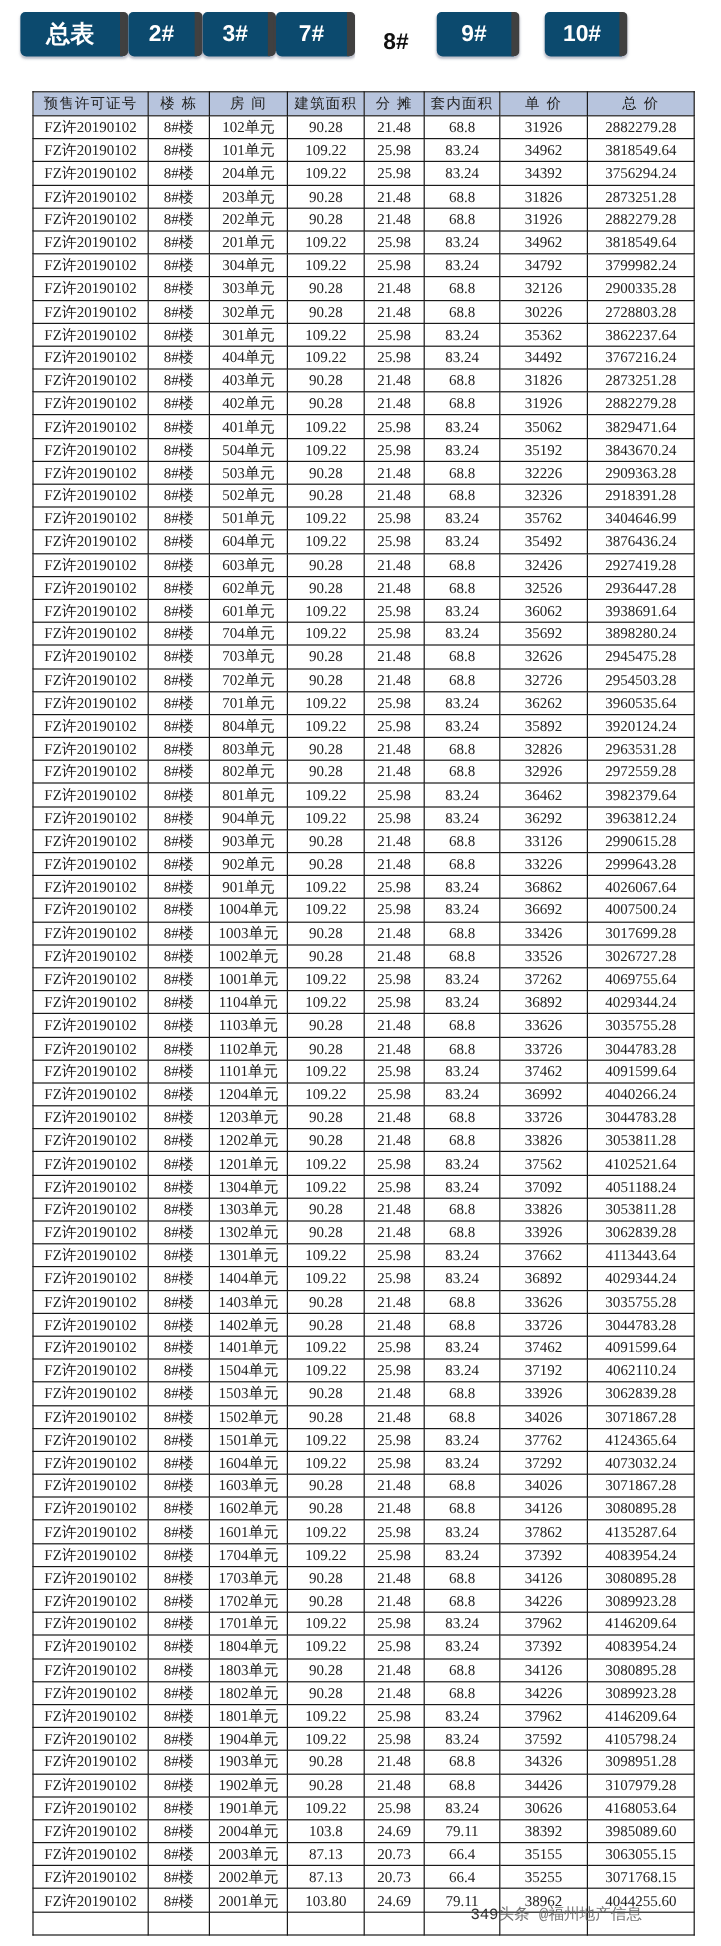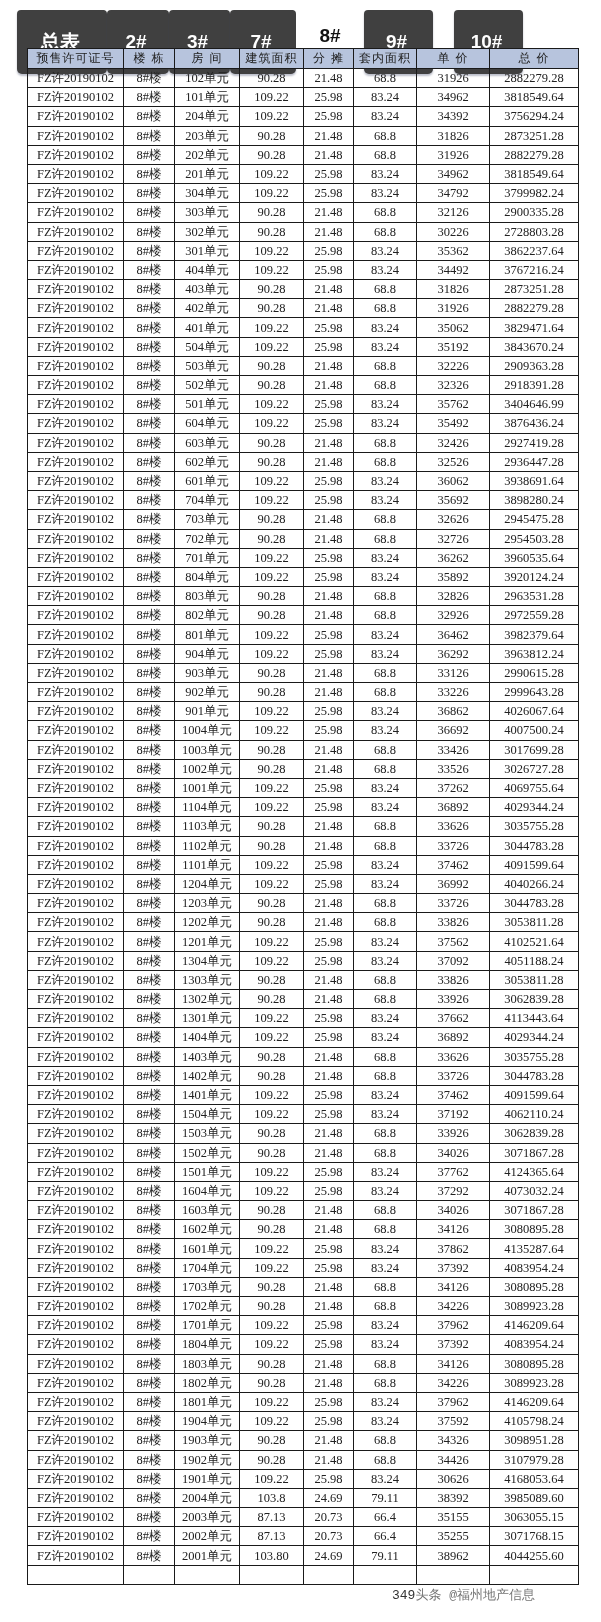--- a/index.html
+++ b/index.html
@@ -1,26 +1,26 @@
 <!DOCTYPE html>
 <html><head>
 <meta charset="utf-8">
 <style>
   html, body { margin:0; padding:0; background:#ffffff; }
   body { width:601px; height:1622px; position:relative; overflow:hidden;
          font-family:"Liberation Serif", "DejaVu Serif", serif; }
   .tabs { position:absolute; left:17px; top:10px; width:584px; height:50px; }
-  .tab { position:absolute; top:0; height:64px; background:#404040;
+  .tab { position:absolute; top:0; height:37px; background:#0c4a6e;
          border-radius:4px 4px 5px 5px; box-shadow:0 2px 2px rgba(60,70,100,0.35);
          color:#ffffff; font-family:"Liberation Sans","DejaVu Sans",sans-serif;
          font-weight:bold; font-size:19px; display:flex; align-items:center; justify-content:center;
-         border-right:4px solid #404040; box-sizing:border-box; cursor:pointer; }
+         border-right:7px solid #404040; box-sizing:border-box; cursor:pointer; }
   .tab.active { background:#ffffff; color:#111111; height:52px; box-shadow:none; border-right:none; }
   .tab.first { font-size:20px; }
-  table.grid { position:absolute; left:27px; top:48px; border-collapse:collapse;
+  table.grid { position:absolute; left:27px; top:76px; border-collapse:collapse;
                table-layout:fixed; width:551px; }
   table.grid td, table.grid th { border:1.5px solid #1a1a1a; padding:0; text-align:center;
                white-space:nowrap; overflow:hidden; font-size:12.5px; color:#222; font-weight:normal; }
   table.grid th { background:#b7c4dd; height:19px;
                font-family:"DejaVu Sans","Liberation Sans",sans-serif; font-size:12px; color:#222; letter-spacing:1px; }
   table.grid td { height:18.2px; line-height:18px; }
   .wm { position:absolute; left:392px; top:1586px; font-size:13px; color:#333;
         font-family:Liberation Mono, monospace; white-space:nowrap; }
   .wm .faint { color:#666; opacity:0.9; }
 </style>

